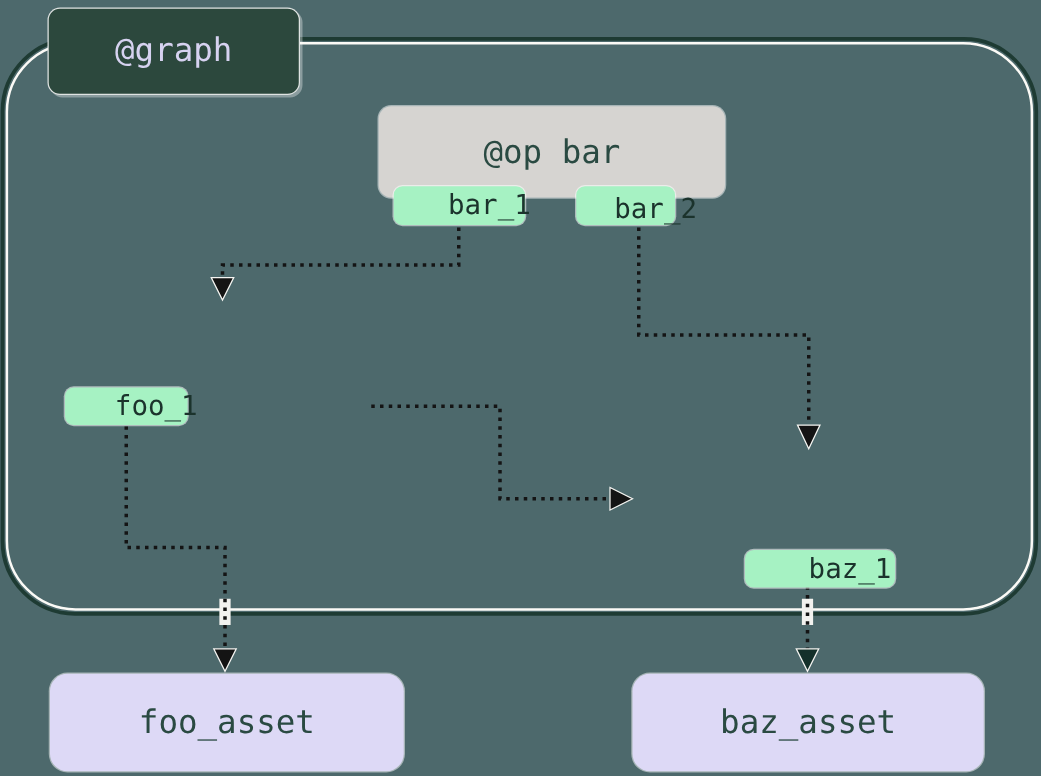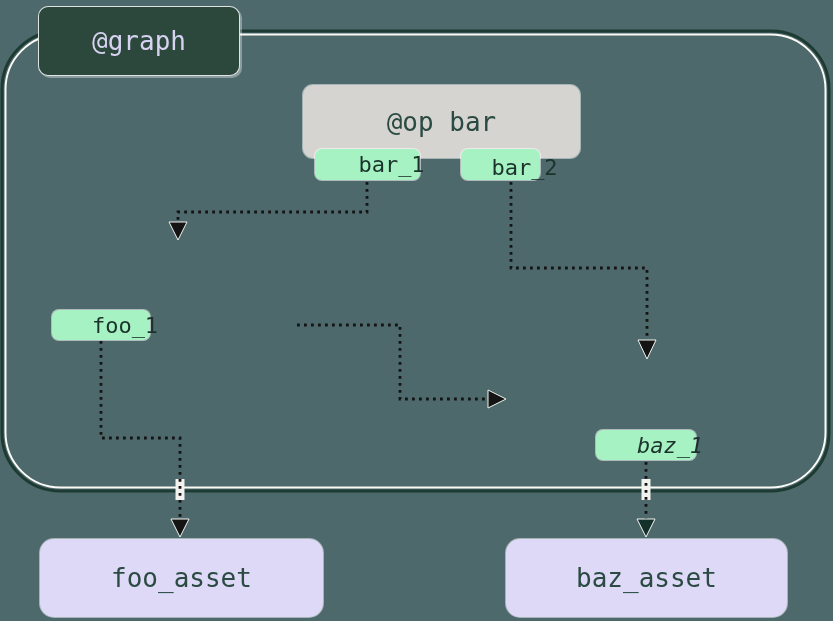--- a/index.html
+++ b/index.html
@@ -106,21 +106,21 @@
     <span>bar_1</span>
   </div>
   <div class="node output-handle" style="left:461px; top:149px; width:79px; height:31px;align-items:flex-end;">
     <span>bar_2</span>
   </div>
 
   <div class="node output-handle" style="left:52px; top:310px; width:98px; height:30px;">
     <span>foo_1</span>
   </div>
 
-  <div class="node output-handle" style="left:596px; top:430px; width:100px; height:30px;font-style:italic;">
+  <div class="node output-handle" style="left:596px; top:440px; width:120px; height:30px;">
     <span>baz_1</span>
   </div>
 
   <div class="node asset-node" style="left:40px; top:539px; width:283px; height:78px;text-align:right;">
     <span>foo_asset</span>
   </div>
   <div class="node asset-node" style="left:506px; top:539px; width:281px; height:78px;">
     <span>baz_asset</span>
   </div>
 

